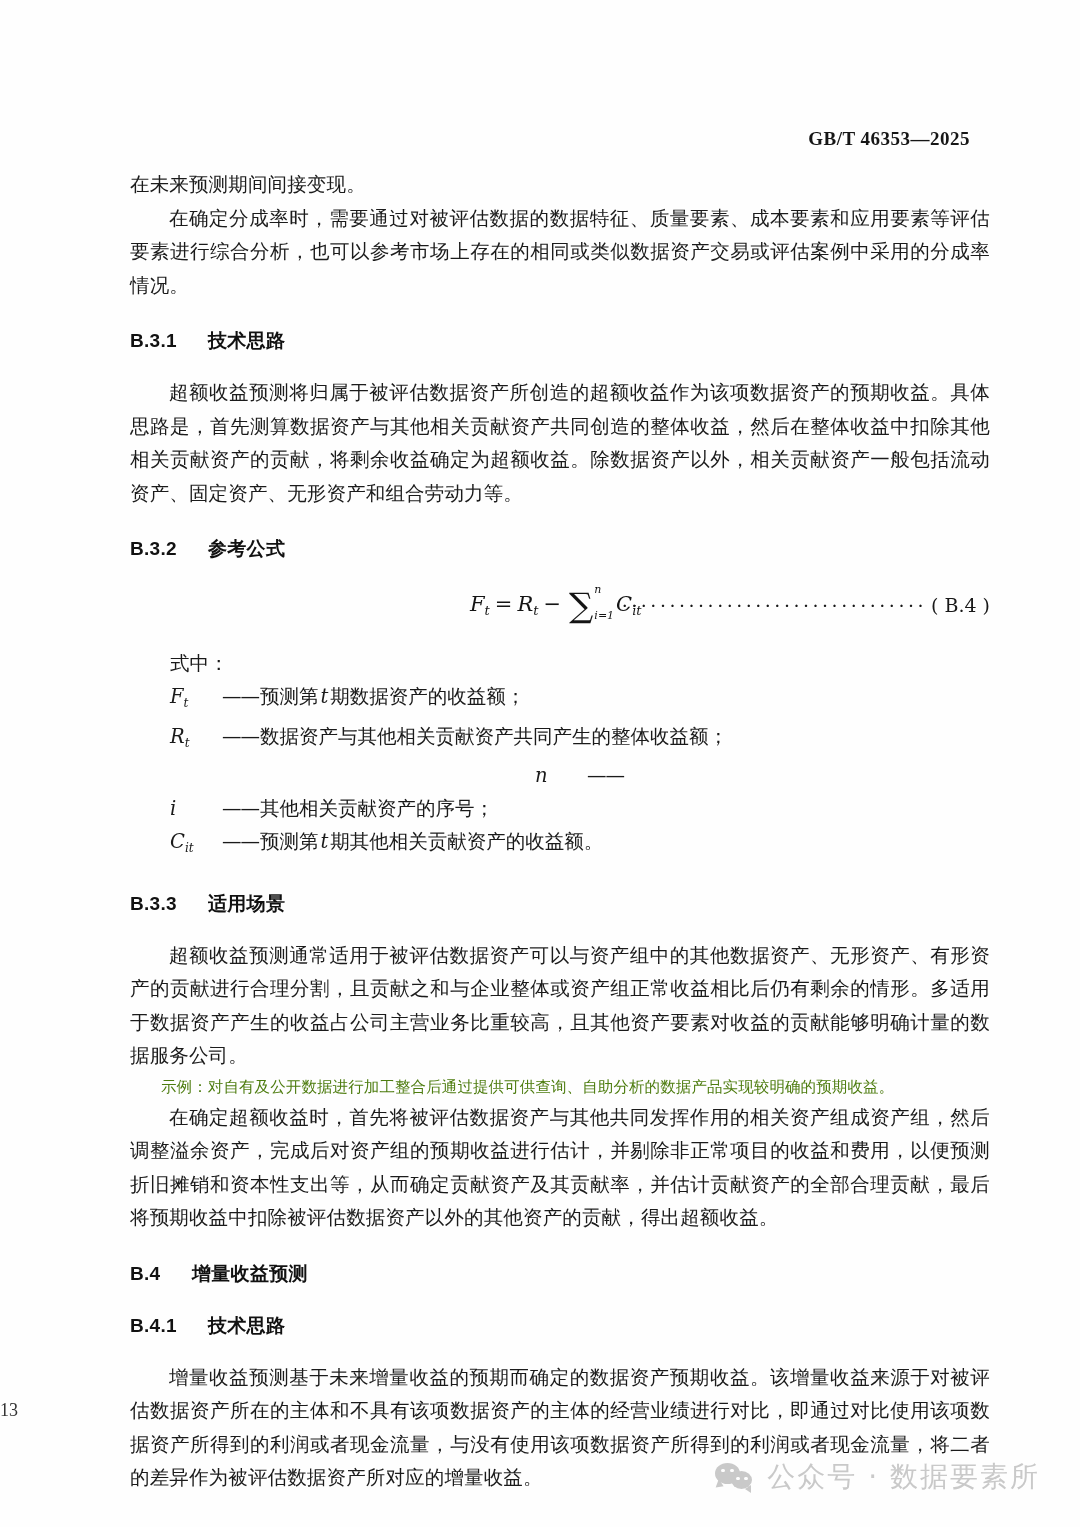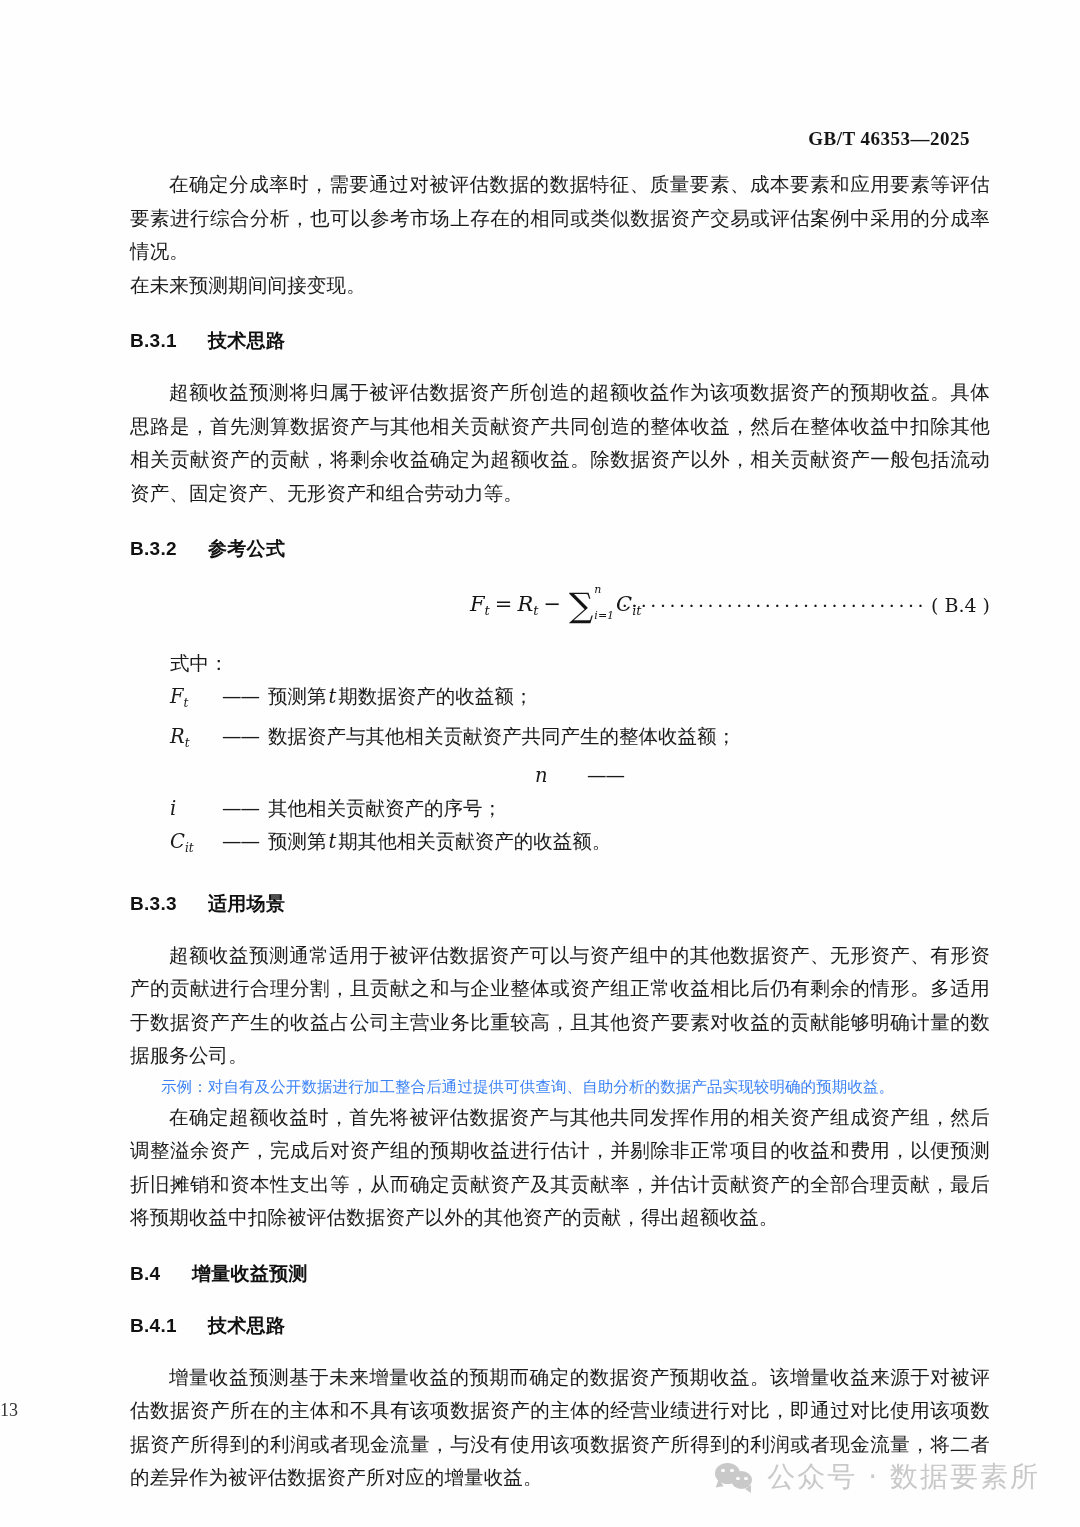--- a/index.html
+++ b/index.html
@@ -177,35 +177,34 @@
     vertical-align: -0.3em;
     font-style: italic;
   }
   .def-dash {
     flex: 0 0 auto;
     letter-spacing: -1px;
     margin-right: 1px;
   }
   .def-text {
     flex: 1 1 auto;
-    margin-left: 8px;
   }
   .ital {
     font-style: italic;
     font-family: "DejaVu Serif", "Liberation Serif", serif;
     padding: 0 2px;
   }
 
   
   .example {
     font-size: 15.5px;
     line-height: 28px;
     text-indent: 2em;
     letter-spacing: 0.1px;
-    color: #3b82f6;
+    color: #4d7c0f;
     font-family: "DejaVu Serif", "Liberation Serif", serif;
   }
 
   
   .page-number {
     position: absolute;
     top: 1400px;
     left: 0;
     right: 110px;
     text-align: left;
@@ -278,23 +277,23 @@
 </style>
 </head>
 <body>
 
 <div class="page">
 
   <div class="running-header">GB/T 46353—2025</div>
 
   <div class="content">
 
+    <p class="body-text">在未来预测期间间接变现。</p>
+
     <p class="body-text indent">在确定分成率时，需要通过对被评估数据的数据特征、质量要素、成本要素和应用要素等评估要素进行综合分析，也可以参考市场上存在的相同或类似数据资产交易或评估案例中采用的分成率情况。</p>
-
-    <p class="body-text">在未来预测期间间接变现。</p>
 
 
     <div class="heading lvl3">
       <span class="num">B.3.1</span><span>技术思路</span>
     </div>
     <p class="body-text indent">超额收益预测将归属于被评估数据资产所创造的超额收益作为该项数据资产的预期收益。具体思路是，首先测算数据资产与其他相关贡献资产共同创造的整体收益，然后在整体收益中扣除其他相关贡献资产的贡献，将剩余收益确定为超额收益。除数据资产以外，相关贡献资产一般包括流动资产、固定资产、无形资产和组合劳动力等。</p>
 
     <div class="heading lvl3">
       <span class="num">B.3.2</span><span>参考公式</span>
     </div>

